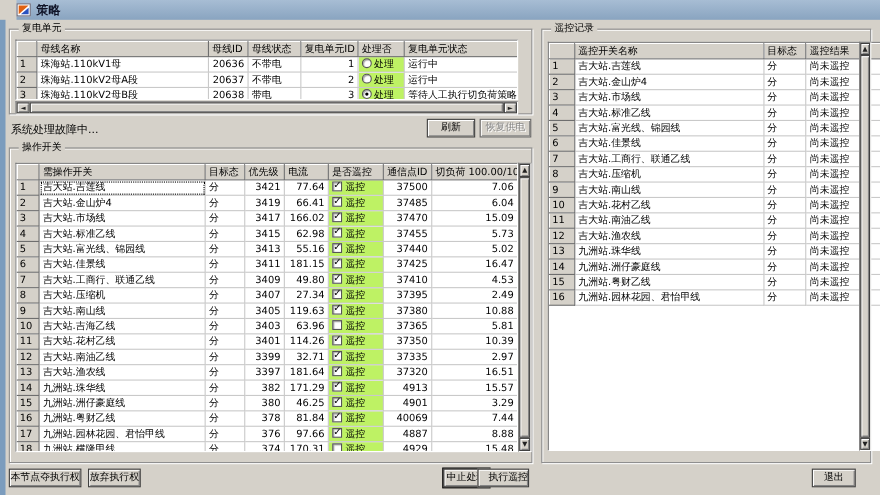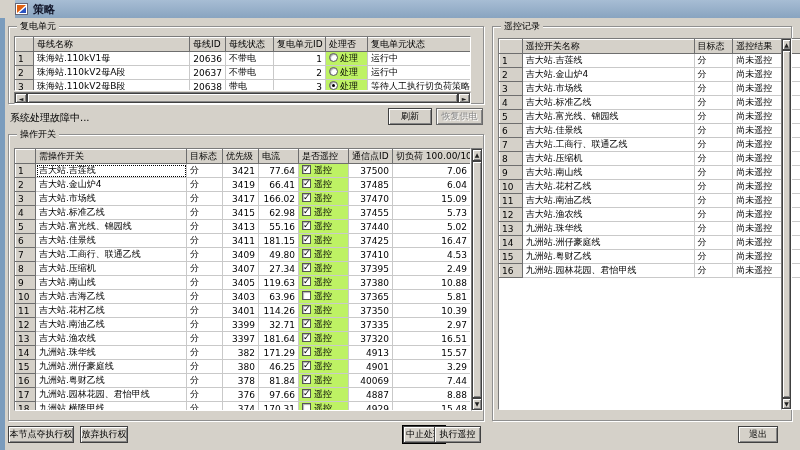--- a/index.html
+++ b/index.html
@@ -472,15 +472,15 @@
 
   <div class="scroll" style="left:781px; top:38px; width:11px; height:372px;">
     <div class="sb" style="left:0; top:0; width:9px; height:11px;">▲</div>
     <div class="sb" style="left:0; bottom:0; width:9px; height:11px;">▼</div>
     <div class="thumb" style="left:0; top:11px; width:9px; height:348px;"></div>
   </div>
 
   <div class="btn" style="left:8px;  top:426px; width:66px;">本节点夺执行权</div>
   <div class="btn" style="left:80px; top:426px; width:48px;">放弃执行权</div>
   <div class="btn default" style="left:387px; top:426px; width:42px;margin-left:16px;">中止处理</div>
-  <div class="btn" style="left:434px; top:426px; width:47px;">执行遥控</div>
+  <div class="btn" style="left:434px; top:426px; width:47px;text-align:right;">执行遥控</div>
   <div class="btn" style="left:738px; top:426px; width:40px;">退出</div>
 </div>
 
 </body></html>

